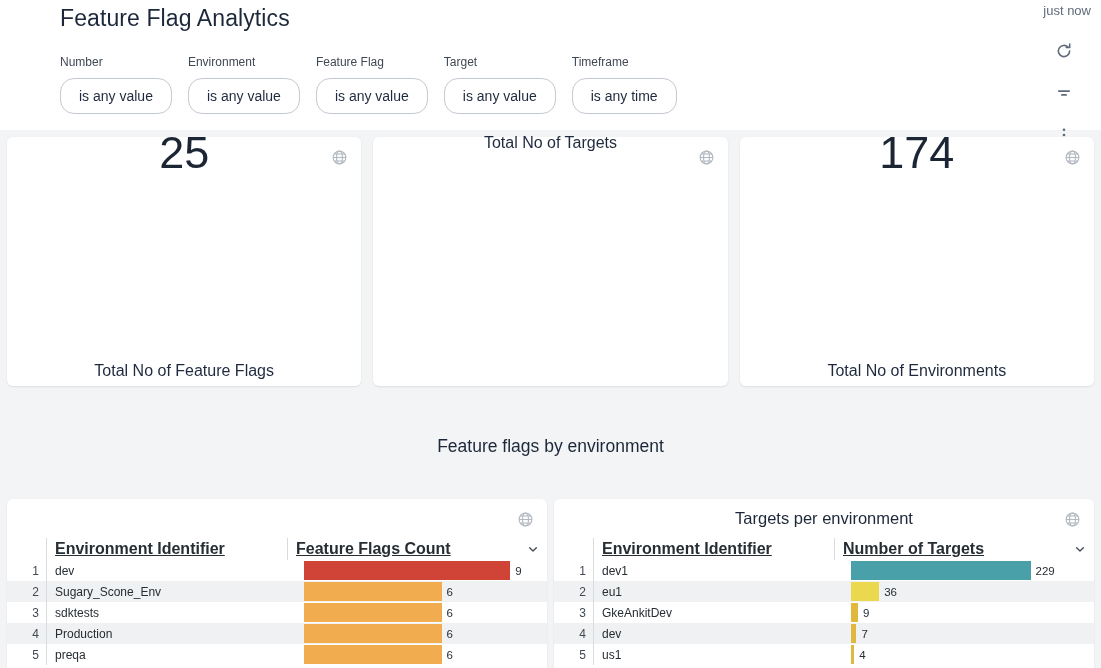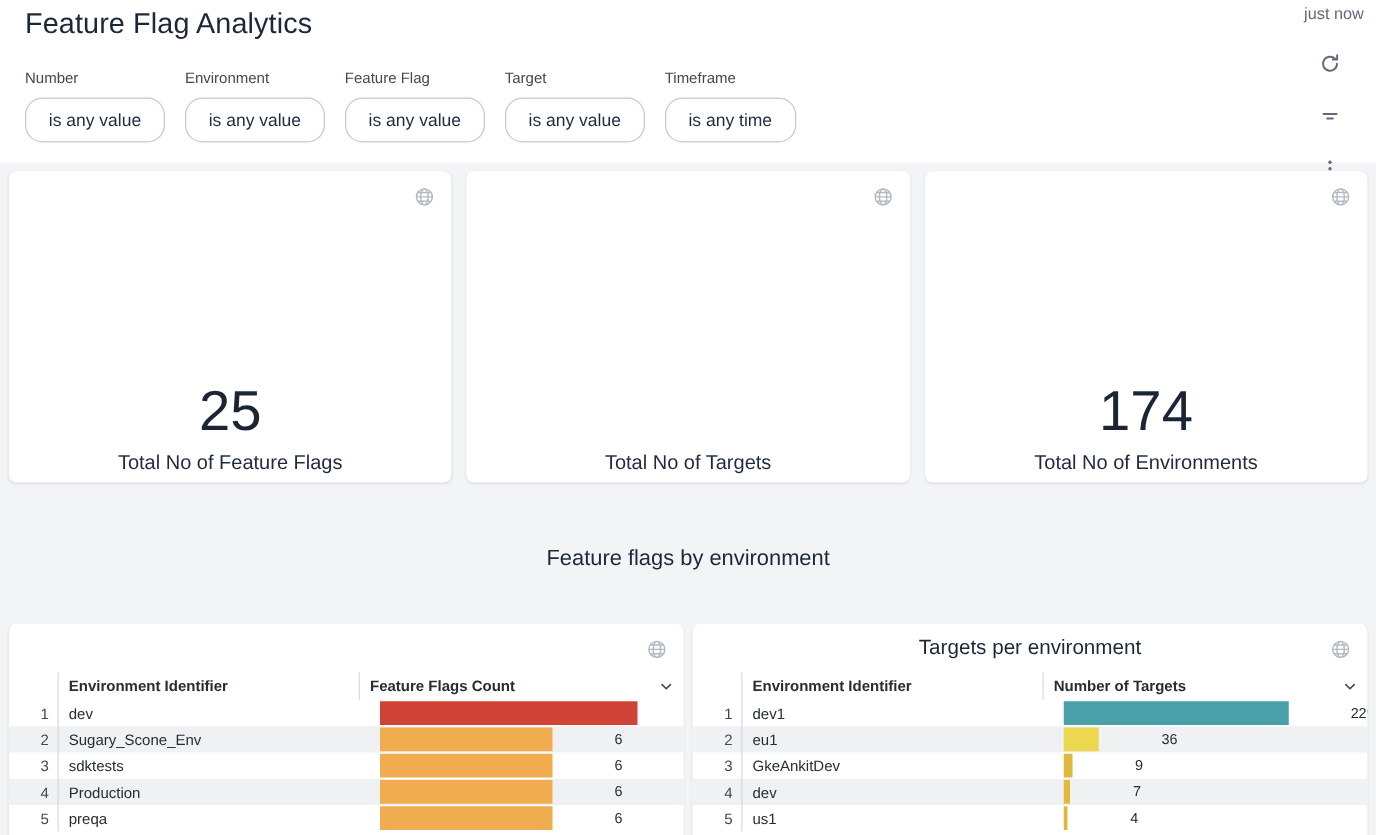--- a/index.html
+++ b/index.html
@@ -1,63 +1,63 @@
 <!DOCTYPE html>
 <html><head>
 <meta charset="utf-8">
 <style>
   * { margin:0; padding:0; box-sizing:border-box; }
   html,body { width:1101px; height:668px; overflow:hidden; background:#fff;
     font-family:"Liberation Sans", sans-serif; }
 
   
-  .top { height:130px; background:#fff; padding:0 16px 0 20px; }
+  .top { height:130px; background:#fff; padding:0 16px 0 20px;margin-left:40px; }
   .title-row { display:flex; justify-content:space-between; align-items:flex-start; padding-top:3px; }
   .page-title { font-size:23px; font-weight:500; color:#1c2839; line-height:30px; letter-spacing:.1px; }
   .header-right { display:flex; align-items:center; gap:24px; height:30px; color:#5f6b7a;flex-direction:column; }
   .updated { font-size:13px; color:#5f6b7a; margin-right:-6px; }
   .hicon { width:18px; height:18px; display:inline-flex; align-items:center; justify-content:center; cursor:pointer; }
   .hicon svg { width:18px; height:18px; }
 
   
   .filters { display:flex; gap:16px; margin-top:22px; }
   .filter-label { display:block; font-size:12px; color:#404854; margin-bottom:9px; }
   .filter-btn { height:36px; padding:0 18px; background:#fff; border:1px solid #c3c9d1;
     border-radius:14px; font-size:14px; color:#1f2a3e; font-family:inherit; cursor:pointer; }
 
   
   .dashboard { height:538px; background:#f3f4f6; padding:7px 7px 0 7px; }
 
   .stats-row { display:flex; gap:12px; }
   .stat-card { flex:1; height:249px; background:#fff; border-radius:6px;
     box-shadow:0 1px 2px rgba(60,64,67,.12); position:relative;
-    display:flex; flex-direction:column; align-items:center; justify-content:flex-end; }
+    display:flex; flex-direction:column; align-items:center; justify-content:space-between; }
   .stat-value { font-size:45px; font-weight:400; color:#1b2534; transform:translateY(-10px); }
   .stat-label { font-size:16px; color:#1f2a3e; margin-top:3px; transform:translateY(-6px); }
   .globe { position:absolute; top:12px; right:13px; width:17px; height:17px; color:#b3b9c1; }
   .globe svg { width:17px; height:17px; }
 
   .section-title { text-align:center; font-size:17.5px; font-weight:500; color:#1c2839; margin-top:50px; }
 
   
   .tables-row { display:flex; gap:7px; margin-top:42px; }
   .table-card { flex:1; height:240px; background:#fff; border-radius:6px;
     box-shadow:0 1px 2px rgba(60,64,67,.12); position:relative; overflow:hidden; }
   .card-head { height:39px; display:flex; align-items:center; justify-content:center; position:relative; }
   .card-title { font-size:16.5px; font-weight:500; color:#1c2839; }
 
   .tr { display:flex; height:21px; align-items:stretch; }
   .tr.alt { background:#eff1f2; }
   .td { display:flex; align-items:center; font-size:12px; color:#262d33; overflow:hidden; white-space:nowrap; }
   .td.num { width:40px; justify-content:flex-end; padding-right:7px; color:#404854;
     border-right:1px solid #d8dbdf; }
   .td.ident { width:240px; padding-left:8px; }
-  .td.barcol { flex:1; padding-left:17px;gap:45px; }
+  .td.barcol { flex:1; padding-left:17px; }
   .tr.head { height:22px; }
-  .tr.head .td { font-weight:bold; font-size:12px; color:#262d33; }
+  .tr.head .td { font-weight:bold; font-size:16px; color:#262d33;text-decoration:underline; }
   .tr.head .barcol { border-left:1px solid #d8dbdf; padding-left:8px; padding-right:6px;
     justify-content:space-between; }
   .bar { height:19px; flex:0 0 auto; }
   .bar-label { font-size:11.5px; color:#262d33; margin-left:5px; font-weight:normal; }
   .chev { width:16px; height:16px; color:#444c55; cursor:pointer; flex:0 0 auto; }
   .chev svg { width:16px; height:16px; }
 </style>
 </head>
 <body>
 

